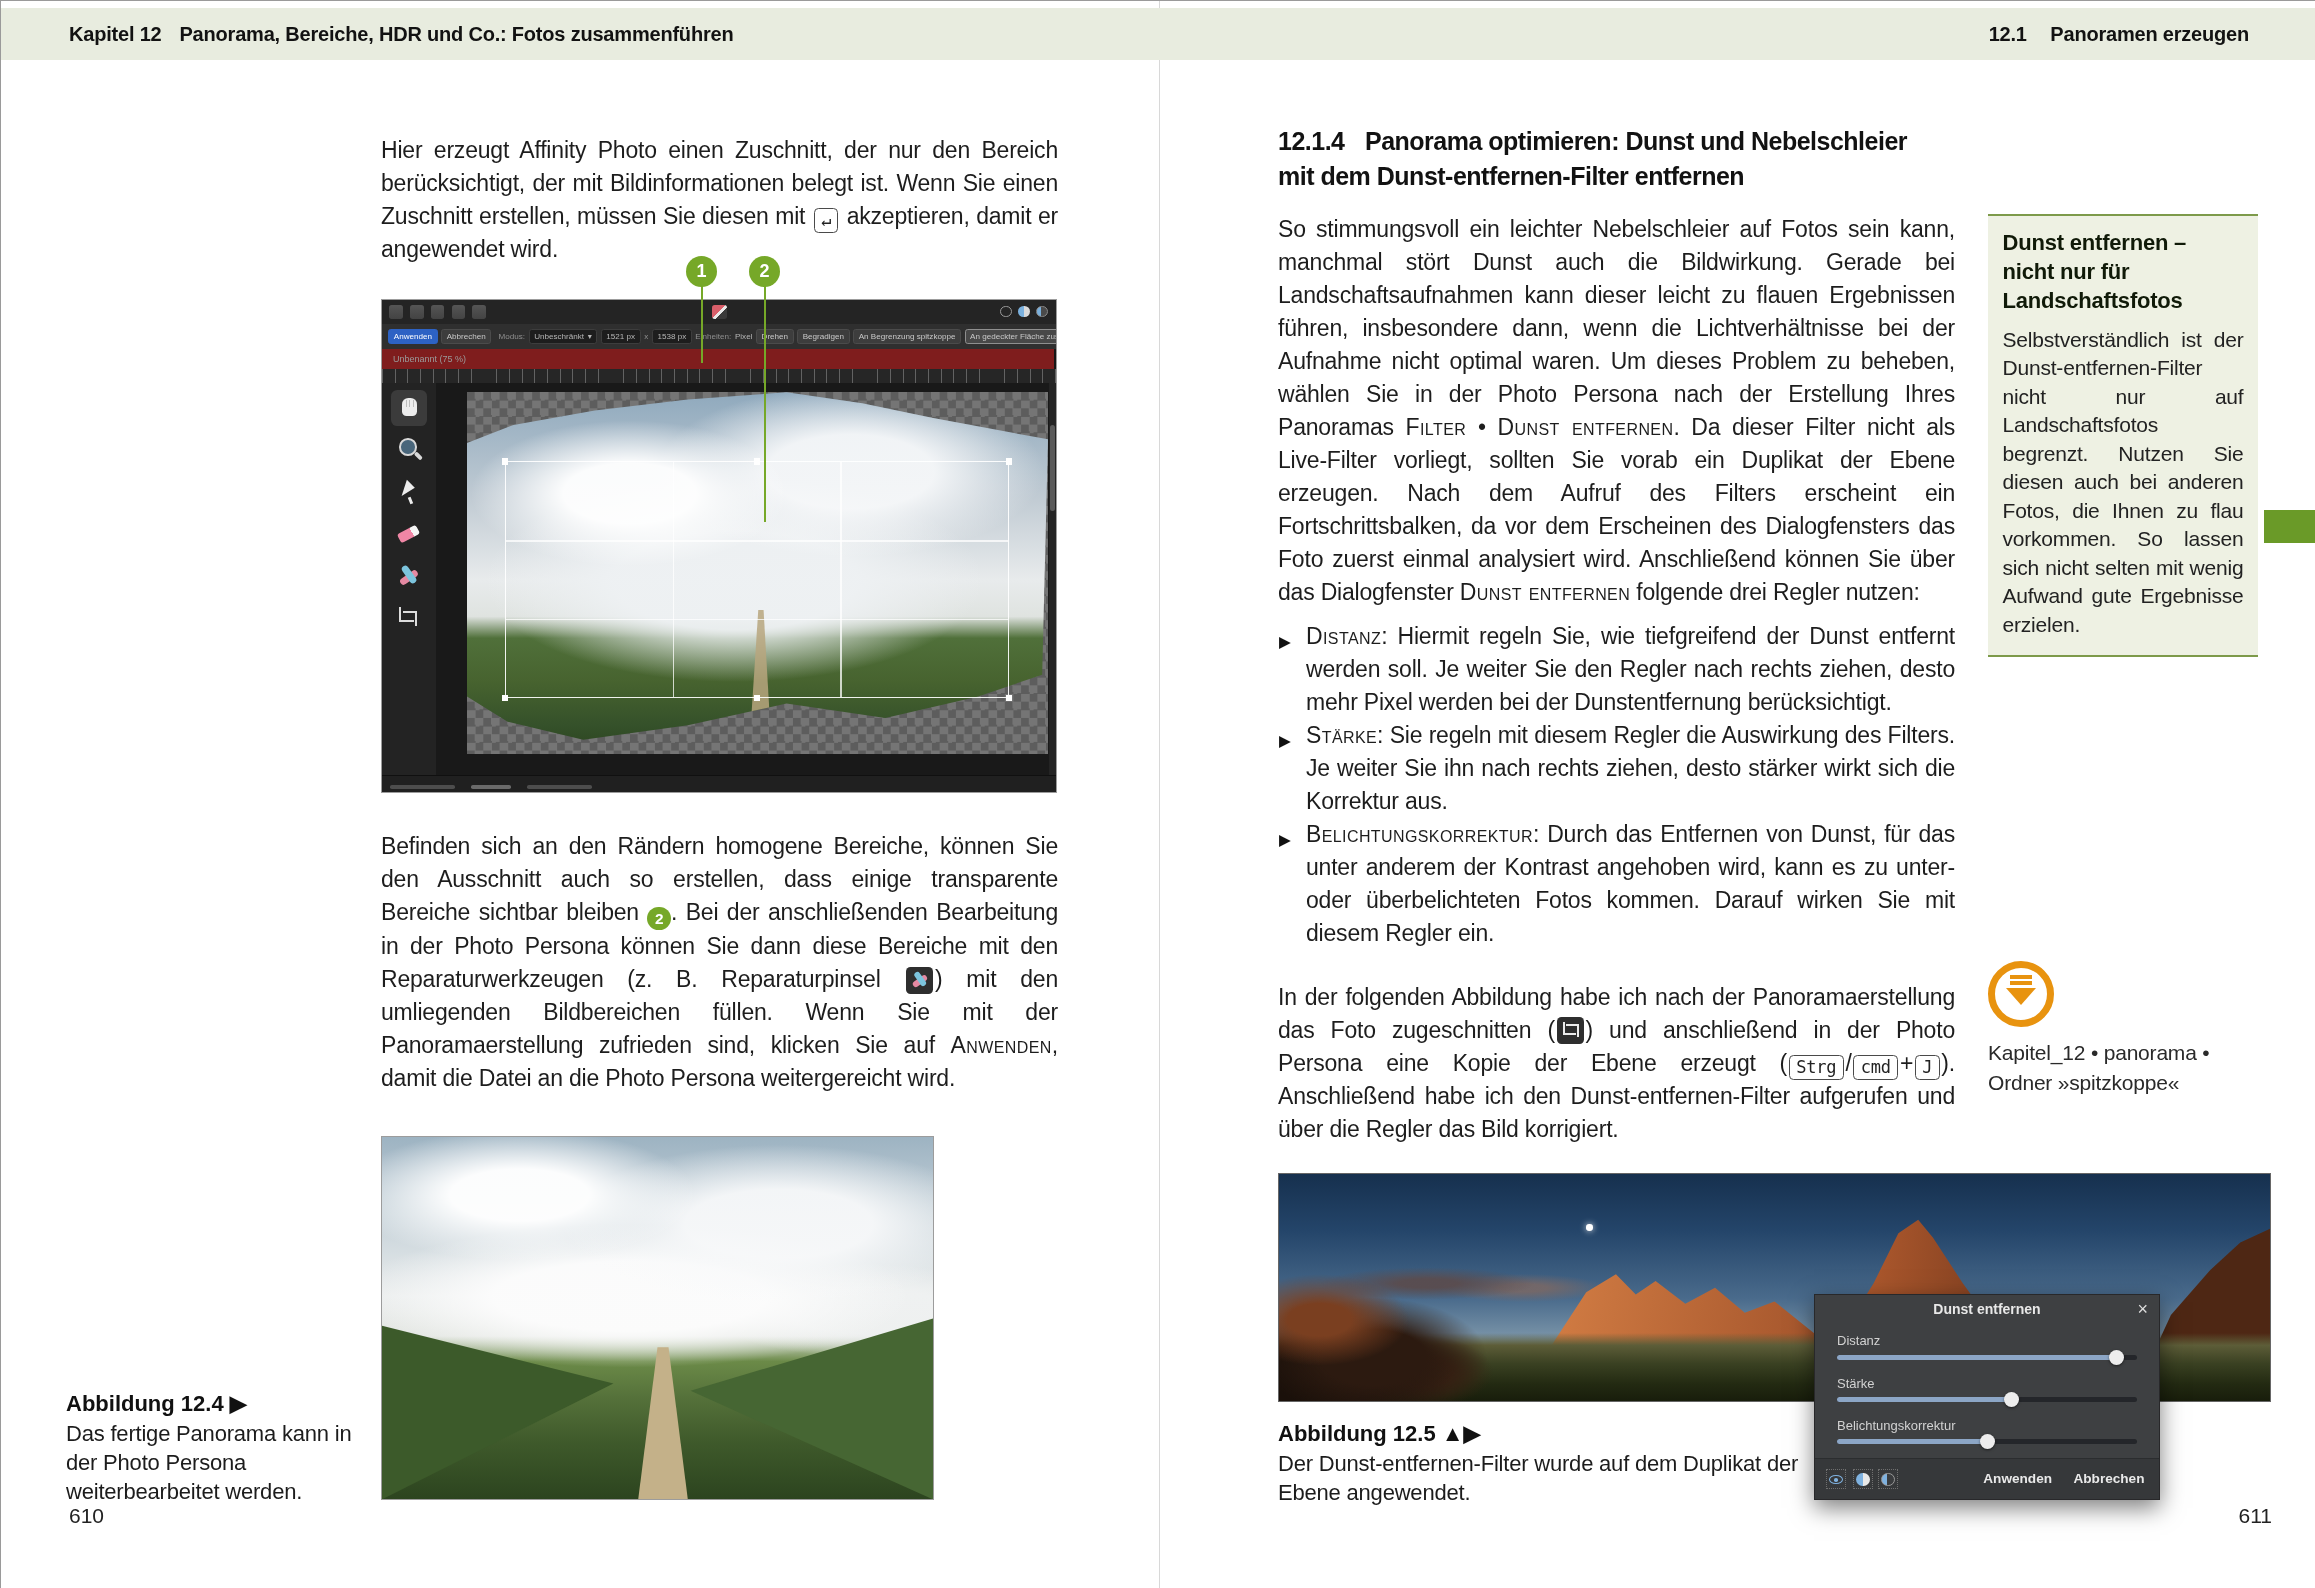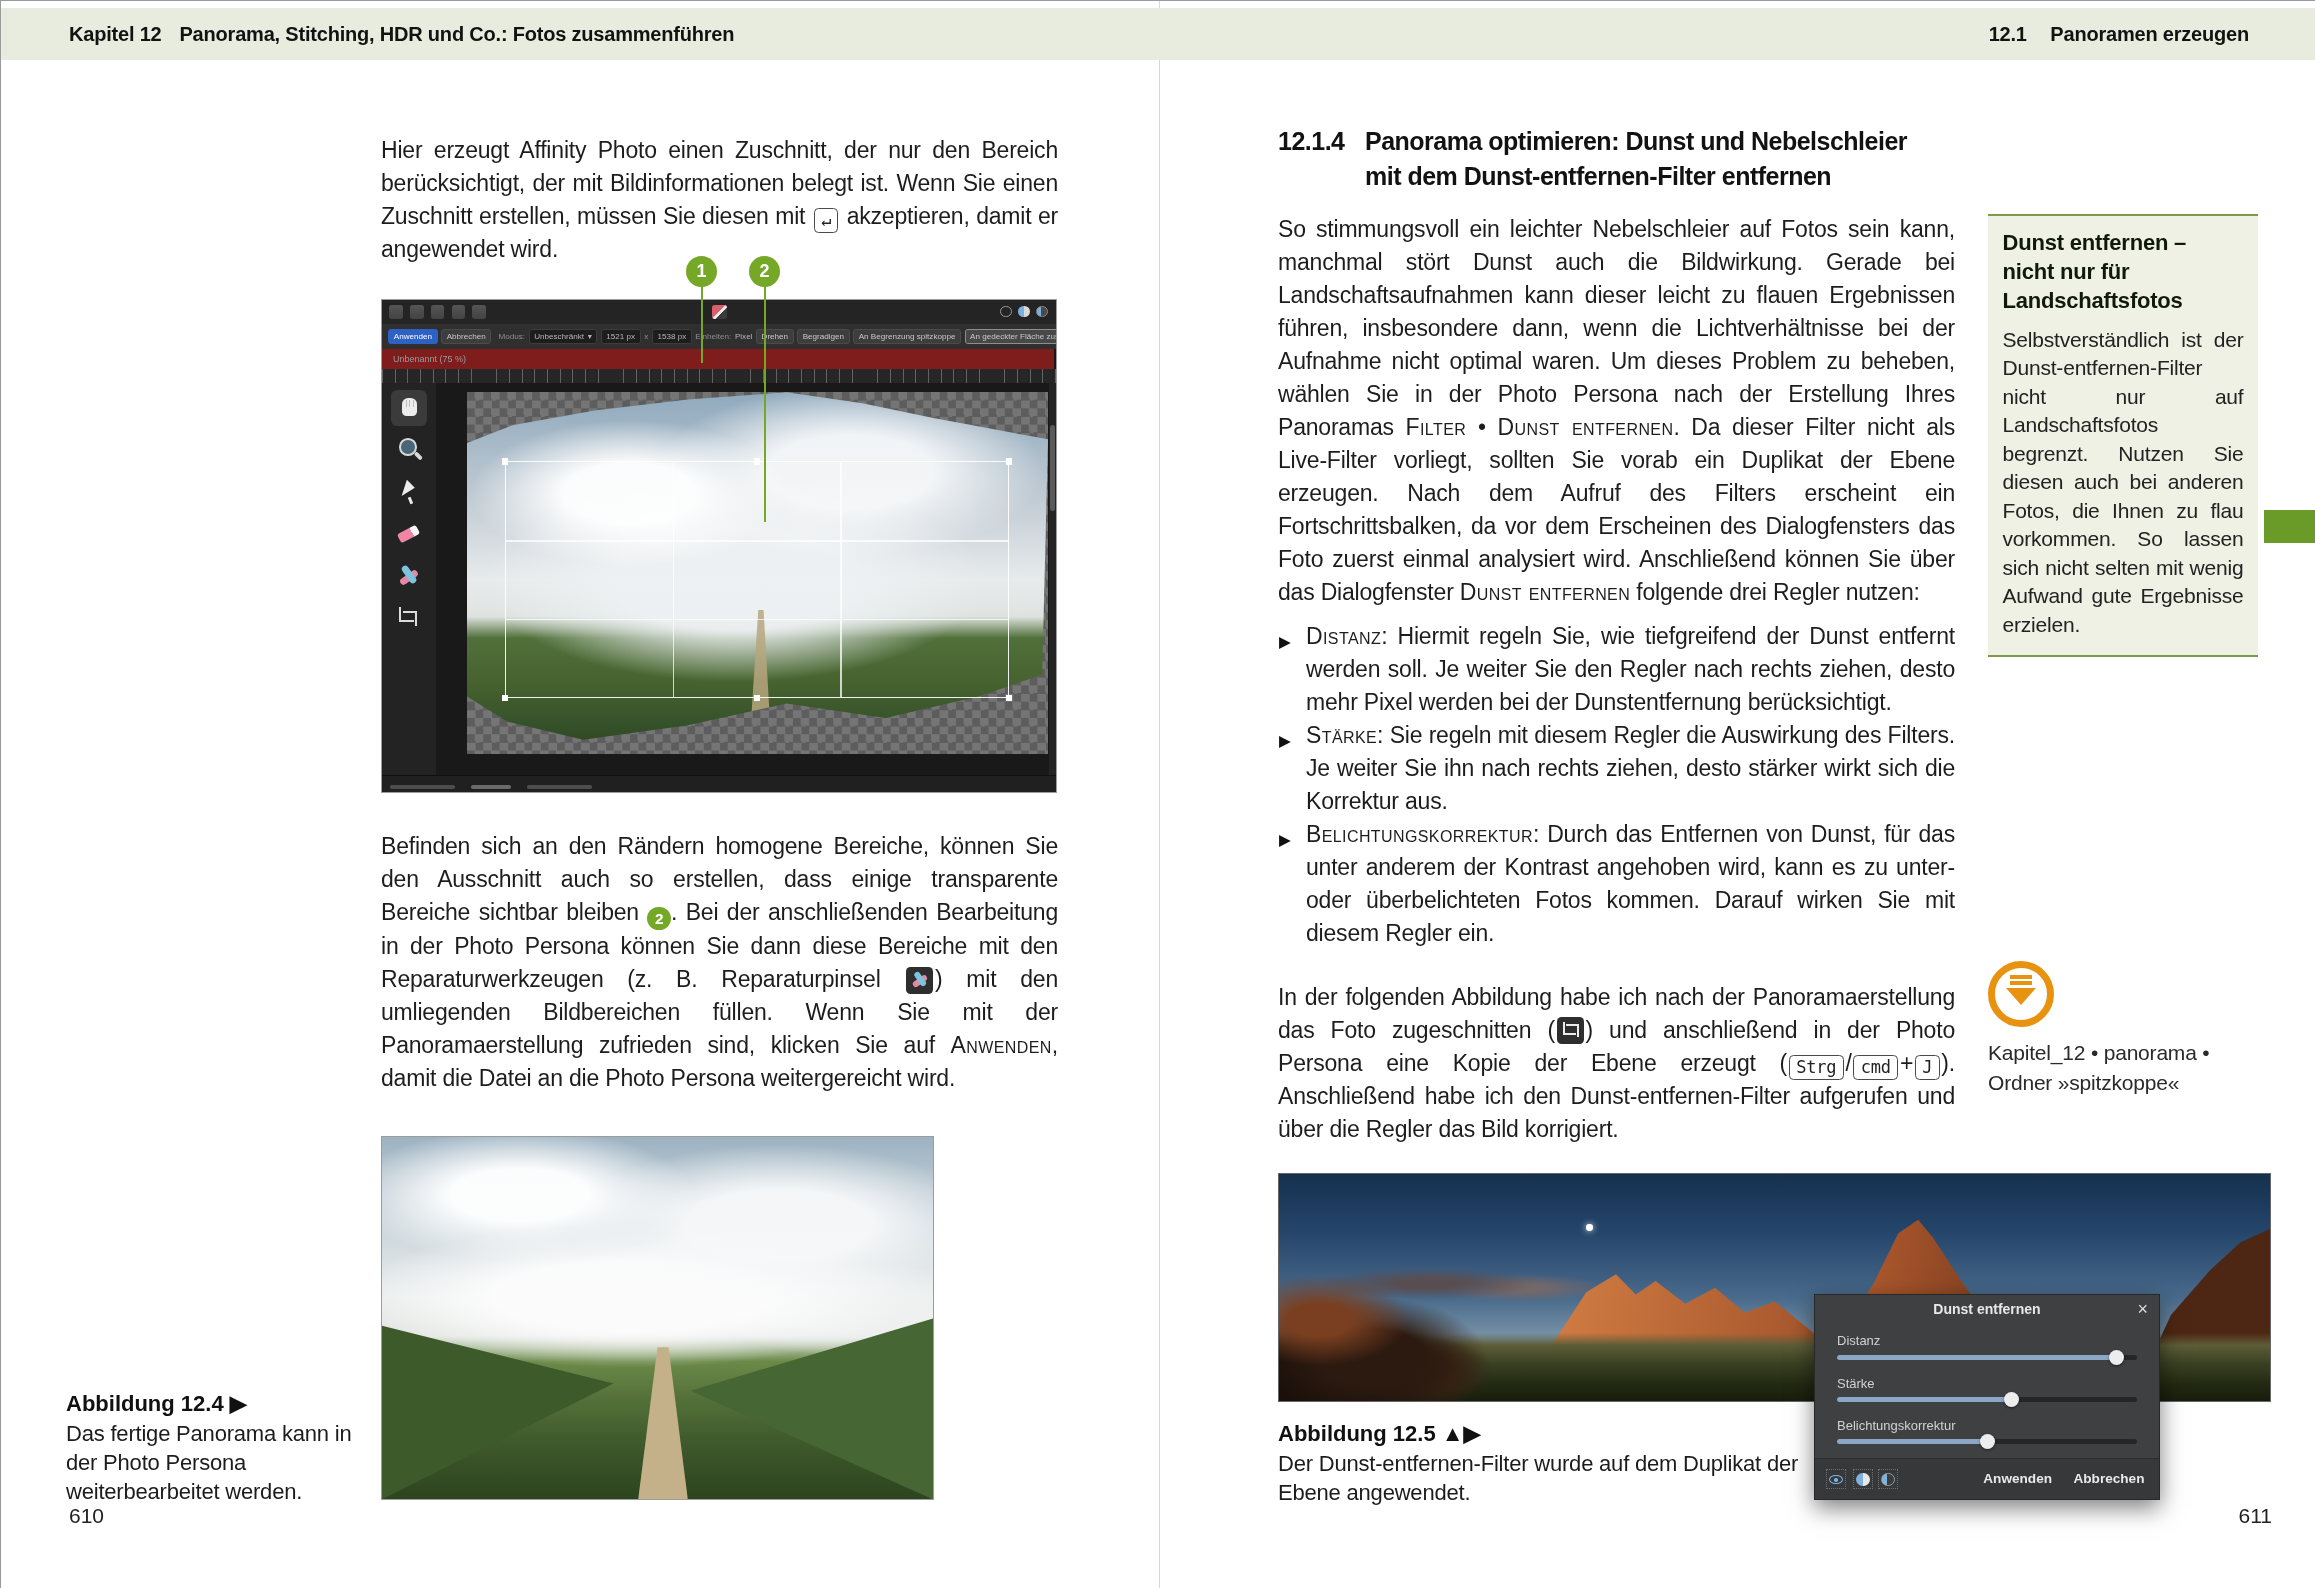--- a/index.html
+++ b/index.html
@@ -38,21 +38,21 @@
   .flow-right{position:absolute;left:1277px;top:123px;width:677px;}
   .p1{margin-bottom:33px;}
   .shot-wrap{position:relative;margin-bottom:37px;}
   .p2{margin-bottom:41px;}
   .photo-wrap{position:relative;}
   .cap-123{bottom:-3.6px;}
   .cap-124{bottom:-5.4px;}
 
   .h214{font-size:25px;font-weight:bold;color:#121212;line-height:35px;letter-spacing:-0.5px;margin-bottom:19px;}
   .h-num{display:inline-block;width:87px;}
-  .h-ind{margin-left:87px;}
+  .h-ind{}
   .p3{margin-bottom:11px;}
   .bullets{list-style:none;margin-bottom:31px;}
   .bullets li{position:relative;padding-left:28px;}
   .bmark{position:absolute;left:0.9px;top:5.4px;font-size:15.4px;color:#111;}
   .btext{display:inline;}
   .bullets li{font-size:23px;line-height:33px;letter-spacing:-0.2px;color:var(--ink);text-align:justify;}
   .p4{margin-bottom:27px;}
 
   
   .callout{position:absolute;width:33px;z-index:9;}
@@ -189,21 +189,21 @@
   .pn-right{left:2195px;width:76px;text-align:right;}
 </style>
 </head>
 <body>
 
 <div class="spread">
   <div class="gutter"></div>
 
   <div class="band band-left">
     <span>Kapitel 12</span>
-    <span>Panorama, Stitching, HDR und Co.: Fotos zusammenführen</span>
+    <span>Panorama, Bereiche, HDR und Co.: Fotos zusammenführen</span>
   </div>
   <div class="band band-right">
     <span>12.1</span>
     <span>Panoramen erzeugen</span>
   </div>
 
   <div class="flow-left">
     <p class="body p1"><span>Hier erzeugt Affinity Photo einen Zuschnitt, der nur den Bereich berücksichtigt, der mit Bildinformationen belegt ist. Wenn Sie einen Zuschnitt erstellen, müssen Sie diesen mit </span><span class="seg-key">↵</span><span> akzeptieren, damit er angewendet wird.</span></p>
 
     <div class="shot-wrap">

